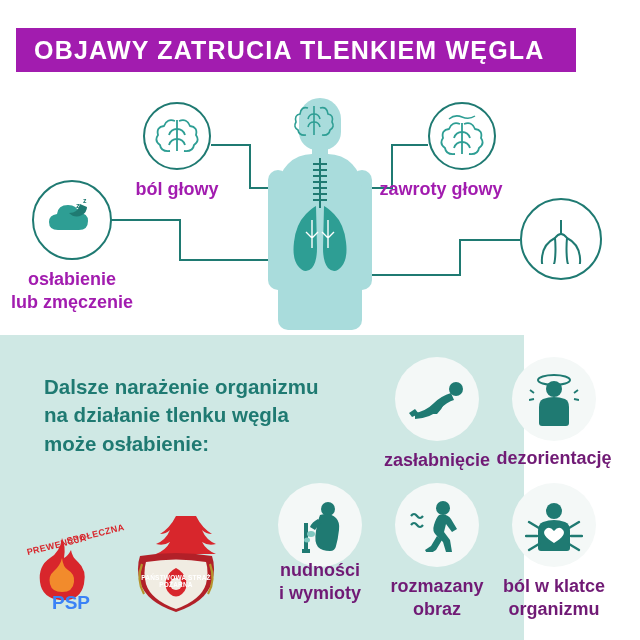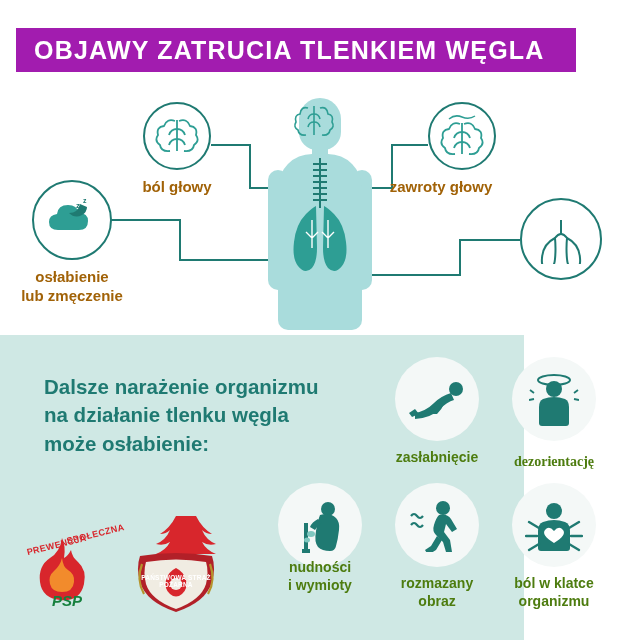--- a/index.html
+++ b/index.html
@@ -115,22 +115,22 @@
     border-radius: 50%;
     background: #ffffff;
     border: 2px solid #1f7a72;
     box-sizing: border-box;
     display: flex;
     align-items: center;
     justify-content: center;
   }
   .label {
     position: absolute;
-    color: #a16207;
-    font-size: 15px;
+    color: #a21caf;
+    font-size: 18px;
     font-weight: bold;
     line-height: 1.25;
     text-align: center;
   }
 
   .connector {
     position: absolute;
     left: 0;
     top: 0;
   }
@@ -157,22 +157,22 @@
   .soft-circle {
     position: absolute;
     border-radius: 50%;
     background: #f4f8f7;
     display: flex;
     align-items: center;
     justify-content: center;
   }
   .soft-label {
     position: absolute;
-    color: #4d7c0f;
-    font-size: 14px;
+    color: #701a75;
+    font-size: 18px;
     font-weight: bold;
     line-height: 1.25;
     text-align: center;
   }
 
   
   .logo-psp {
     position: absolute;
     left: 18px;
     top: 516px;
@@ -203,24 +203,23 @@
     color: #d8262c;
     font-size: 9px;
     font-weight: bold;
     transform: rotate(-14deg);
     letter-spacing: 0.4px;
   }
   .logo-text-psp {
     position: absolute;
     left: 34px;
     top: 76px;
-    color: #15803d;
-    font-size: 15px;
-    font-weight: bold;
-    font-style: italic;
+    color: #3b82f6;
+    font-size: 19px;
+    font-weight: bold;
   }
   .logo-straz-text {
     position: absolute;
     left: 6px;
     top: 62px;
     width: 88px;
     text-align: center;
     color: #ffffff;
     font-size: 6.5px;
     font-weight: bold;
@@ -363,21 +362,21 @@
         </g>
         <g stroke="#1f7a72" stroke-width="2" fill="none">
           <ellipse cx="25" cy="9" rx="16" ry="5"></ellipse>
         </g>
         <g stroke="#1f7a72" stroke-width="1.8" fill="none">
           <path d="M5,22 l-4,-3 M5,28 l-5,1"></path>
           <path d="M45,22 l4,-3 M45,28 l5,1"></path>
         </g>
       </svg>
     </div>
-    <div class="soft-label" style="left:495px; top:118px; width:118px;font-family:Liberation Serif, serif;">dezorientację</div>
+    <div class="soft-label" style="left:495px; top:112px; width:118px;">dezorientację</div>
 
     <div class="soft-circle" style="left:278px; top:148px; width:84px; height:84px;">
       <svg width="52" height="56" viewBox="0 0 52 56">
         <g fill="#1f7a72">
           <circle cx="34" cy="12" r="7"></circle>
           <path d="M26,18 q10,-3 16,3 q4,4 3,12 q-1,9 -3,16 q-1,5 -6,5 q-8,0 -12,-4 q-4,-5 -2,-16 q2,-11 4,-16 Z"></path>
           <path d="M24,22 q-6,3 -8,8 l5,3 q3,-5 7,-7 Z"></path>
           <path d="M14,26 l-4,0 l0,26 l4,0 Z"></path>
           <path d="M8,52 l8,0 l0,4 l-8,0 Z"></path>
         </g>

